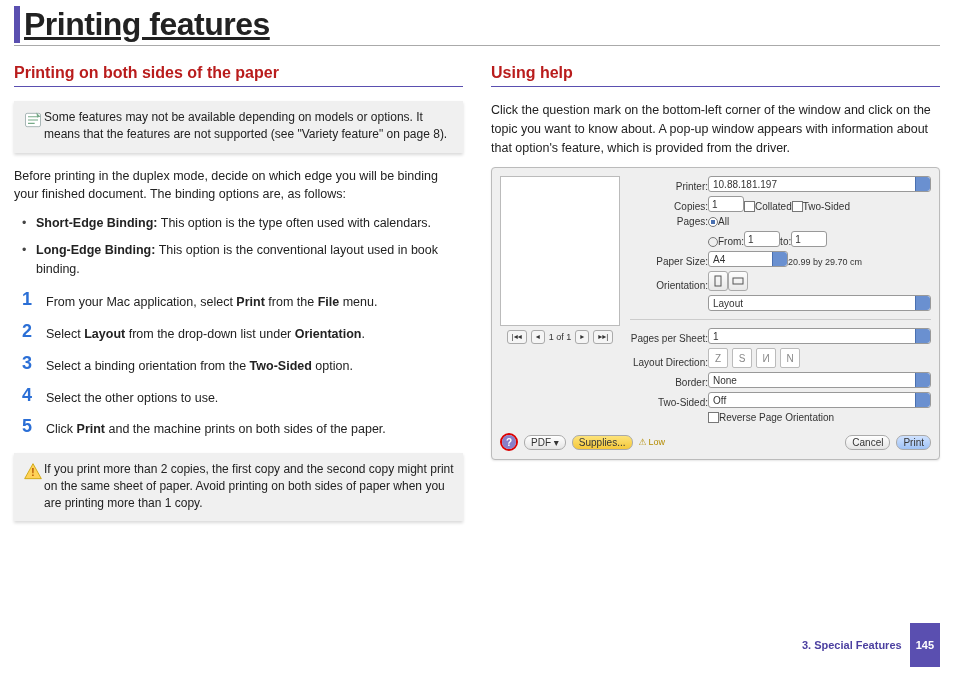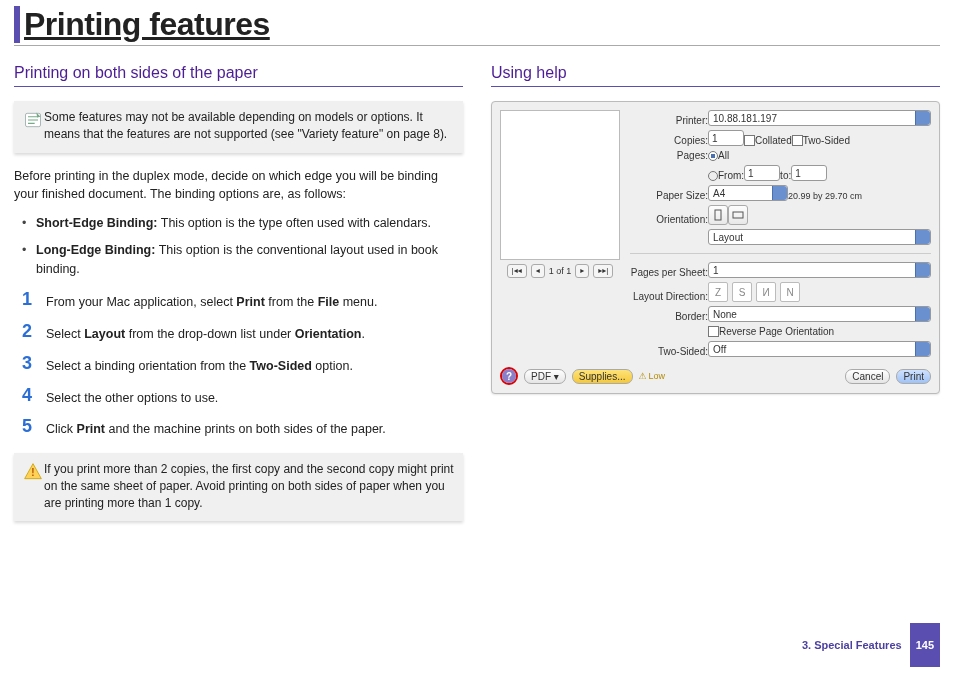--- a/index.html
+++ b/index.html
@@ -7,21 +7,21 @@
   body { position: relative; padding: 6px 14px 0 14px; }
 
   
   .title-row { border-bottom: 1px solid #aaa; padding-bottom: 2px; margin-bottom: 18px; display: flex; align-items: flex-end; text-decoration: underline; }
   .title-accent { width: 6px; background: #5a4fb0; align-self: stretch; margin-right: 4px; }
   .title-text { font-size: 32px; font-weight: 700; letter-spacing: -0.5px; }
 
   .cols { display: flex; gap: 28px; }
   .col { flex: 1 1 0; min-width: 0; }
 
-  .sect-h { font-size: 16px; font-weight: 400; color: #4c1d95; margin-bottom: 4px; }
+  .sect-h { font-size: 16px; font-weight: 700; color: #b91c1c; margin-bottom: 4px; }
   .sect-rule { height: 1px; background: linear-gradient(#c6c2e0,#c6c2e0); border-bottom: 1px solid #5a4fb0; margin-bottom: 14px; }
 
   .note-box, .warn-box { background: #f0f0f0; padding: 8px 8px 10px 8px; display: flex; font-size: 12px; line-height: 1.4; margin-bottom: 14px; justify-content: space-between; }
   .note-box { box-shadow: 0 2px 3px rgba(0,0,0,0.15); }
   .warn-box { box-shadow: 0 2px 3px rgba(0,0,0,0.15); }
   .note-ic, .warn-ic { width: 22px; height: 22px; flex: 0 0 22px; display: flex; align-items: center; justify-content: center; font-size: 14px; }
   .note-ic svg, .warn-ic svg { width: 20px; height: 20px; }
 
   .body-p { font-size: 12.5px; line-height: 1.5; margin-bottom: 10px; }
 
@@ -132,20 +132,21 @@
           </svg>
       </div>
       <div>If you print more than 2 copies, the first copy and the second copy might print on the same sheet of paper. Avoid printing on both sides of paper when you are printing more than 1 copy.</div>
     </div>
   </div>
 
   <div class="col">
     <div class="sect-h">Using help</div>
     <div class="sect-rule"></div>
 
+    <p class="body-p">Click the question mark on the bottom-left corner of the window and click on the topic you want to know about. A pop-up window appears with information about that option's feature, which is provided from the driver.</p>
 
     <div class="mac-dialog">
       <div class="md-body">
         <div class="md-preview-wrap">
           <div class="md-preview"></div>
           <div class="md-prev-nav">
             <span class="navbtn">|◂◂</span>
             <span class="navbtn">◂</span>
             <span>1 of 1</span>
             <span class="navbtn">▸</span>
@@ -234,30 +235,30 @@
             </div>
           </div>
           <div class="fld">
               <label>Border:</label>
             <div class="sel">
                 <span>None</span>
                 <span class="arrws">▲<br>▼</span>
               </div>
           </div>
           <div class="fld">
+              <label>Two-Sided:</label>
+            <div class="sel">
+                <span>Off</span>
+                <span class="arrws">▲<br>▼</span>
+              </div>
+          </div>
+          <div class="fld">
               <label></label>
             <span class="chk"></span>
             <span>Reverse Page Orientation</span>
-          </div>
-          <div class="fld">
-              <label>Two-Sided:</label>
-            <div class="sel">
-                <span>Off</span>
-                <span class="arrws">▲<br>▼</span>
-              </div>
           </div>
         </div>
       </div>
 
       <div class="md-footer">
         <span class="help-circ">
           <span class="help-q">?</span>
         </span>
         <span class="pill">
             <span>PDF ▾</span>

